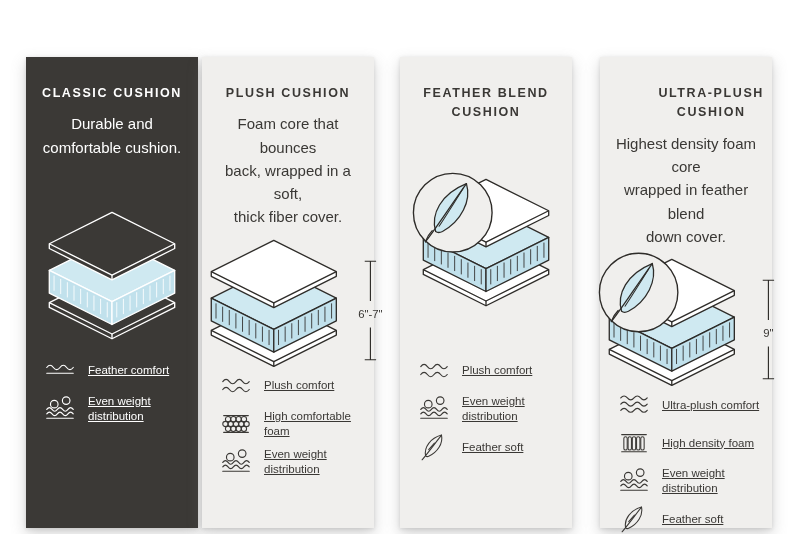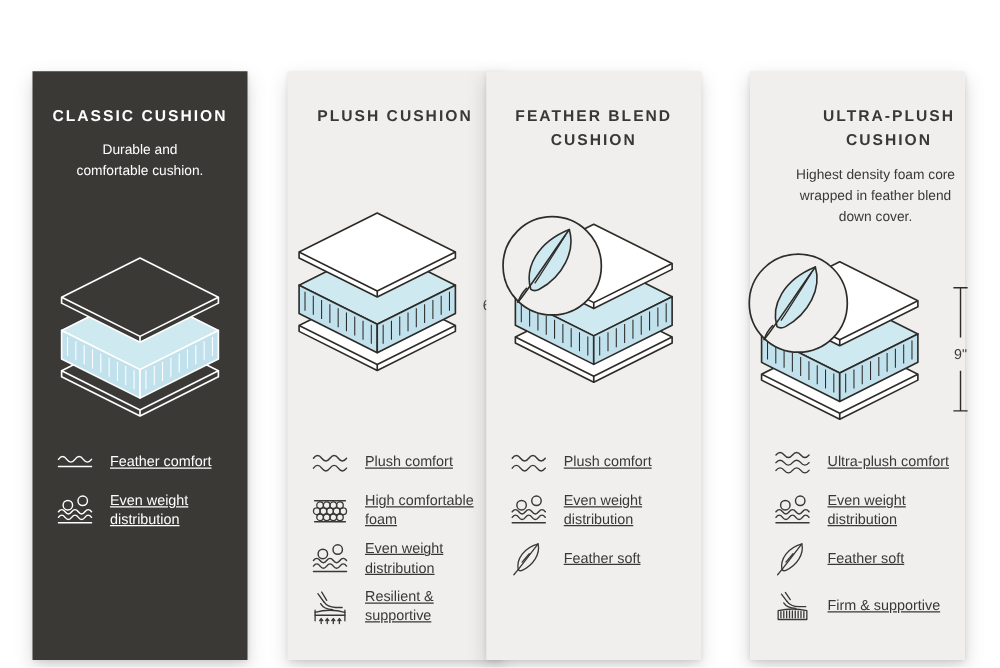--- a/index.html
+++ b/index.html
@@ -16,31 +16,31 @@
     box-shadow: 0 6px 14px rgba(110,110,110,.30), 0 1px 4px rgba(0,0,0,.12);
     display:flex; flex-direction:column; align-items:center;
     padding:0 8px;
     margin-top:28px;
   }
   .card.dark  { --card-bg:#3b3936; --text:#ffffff; --line:#ffffff; --plate-fill:#3b3936; }
   .card.light { --card-bg:#f0efed; --text:#3a3835; --line:#2e2c29; --plate-fill:#ffffff; }
   .card { --foam-top:#cfe9f1; --foam-side:#c1e1ec; }
 
   #card-classic { left:26px; }
-  #card-plush   { left:230px; }
-  #card-feather { left:389px; }
+  #card-plush   { left:202px; }
+  #card-feather { left:400px; }
   #card-ultra   { left:600px;align-items:flex-end; }
 
   .title {
     margin:27px 0 0; font-size:12.5px; font-weight:bold;
     letter-spacing:1.6px; text-align:center; line-height:1.55;
     white-space:pre-line;
   }
   .desc {
-    margin:9px 0 0; font-size:11px; line-height:1.55;
+    margin:9px 0 0; font-size:15px; line-height:1.55;
     text-align:center; white-space:pre-line;
   }
   .diagram {
     flex:1; width:100%; display:flex; align-items:center; justify-content:center;
     overflow:visible;
   }
   .card.dark .diagram { padding-top:30px; }
   .diagram svg { overflow:visible; display:block; }
   .dia-a { width:152px; }
   .dia-b { width:180px; margin:0 -12px; }
@@ -225,20 +225,23 @@
       <span class="fic"><svg viewBox="0 0 34 34">
             <use href="#i-even"></use>
           </svg></span>
       <span class="flbl">Even weight distribution</span>
     </li>
   </ul>
 </section>
 
 <section class="card light" id="card-plush">
   <h2 class="title">PLUSH CUSHION</h2>
+  <p class="desc">Foam core that bounces
+back, wrapped in a soft,
+thick fiber cover.</p>
   <div class="diagram">
     <svg class="dia-b" viewBox="0 0 190 150">
       <use href="#cushion" x="2" y="10" width="156" height="138"></use>
       <g class="dim">
         <path d="M176,34 H188 M182,34 V76 M182,104 V138 M176,138 H188"></path>
         <text x="182" y="94" text-anchor="middle">6"-7"</text>
       </g>
     </svg>
   </div>
   <ul class="features">
@@ -252,26 +255,20 @@
       <span class="fic"><svg viewBox="0 0 34 34">
             <use href="#i-cells"></use>
           </svg></span>
       <span class="flbl">High comfortable foam</span>
     </li>
     <li class="feature">
       <span class="fic"><svg viewBox="0 0 34 34">
             <use href="#i-even"></use>
           </svg></span>
       <span class="flbl">Even weight distribution</span>
-    </li>
-    <li class="feature">
-      <span class="fic"><svg viewBox="0 0 34 34">
-            <use href="#i-resilient"></use>
-          </svg></span>
-      <span class="flbl">Resilient &amp; supportive</span>
     </li>
   </ul>
 </section>
 
 <section class="card light" id="card-feather">
   <h2 class="title">FEATHER BLEND
 CUSHION</h2>
   <div class="diagram">
     <svg class="dia-a" viewBox="0 0 160 150">
       <use href="#cushion" x="2" y="10" width="156" height="138"></use>
@@ -318,20 +315,26 @@
   </div>
   <ul class="features">
     <li class="feature">
       <span class="fic"><svg viewBox="0 0 34 34">
             <use href="#i-wave3"></use>
           </svg></span>
       <span class="flbl">Ultra-plush comfort</span>
     </li>
     <li class="feature">
       <span class="fic"><svg viewBox="0 0 34 34">
+            <use href="#i-capsules"></use>
+          </svg></span>
+      <span class="flbl">High density foam</span>
+    </li>
+    <li class="feature">
+      <span class="fic"><svg viewBox="0 0 34 34">
             <use href="#i-even"></use>
           </svg></span>
       <span class="flbl">Even weight distribution</span>
     </li>
     <li class="feature">
       <span class="fic"><svg viewBox="0 0 34 34">
             <use href="#i-feather"></use>
           </svg></span>
       <span class="flbl">Feather soft</span>
     </li>

